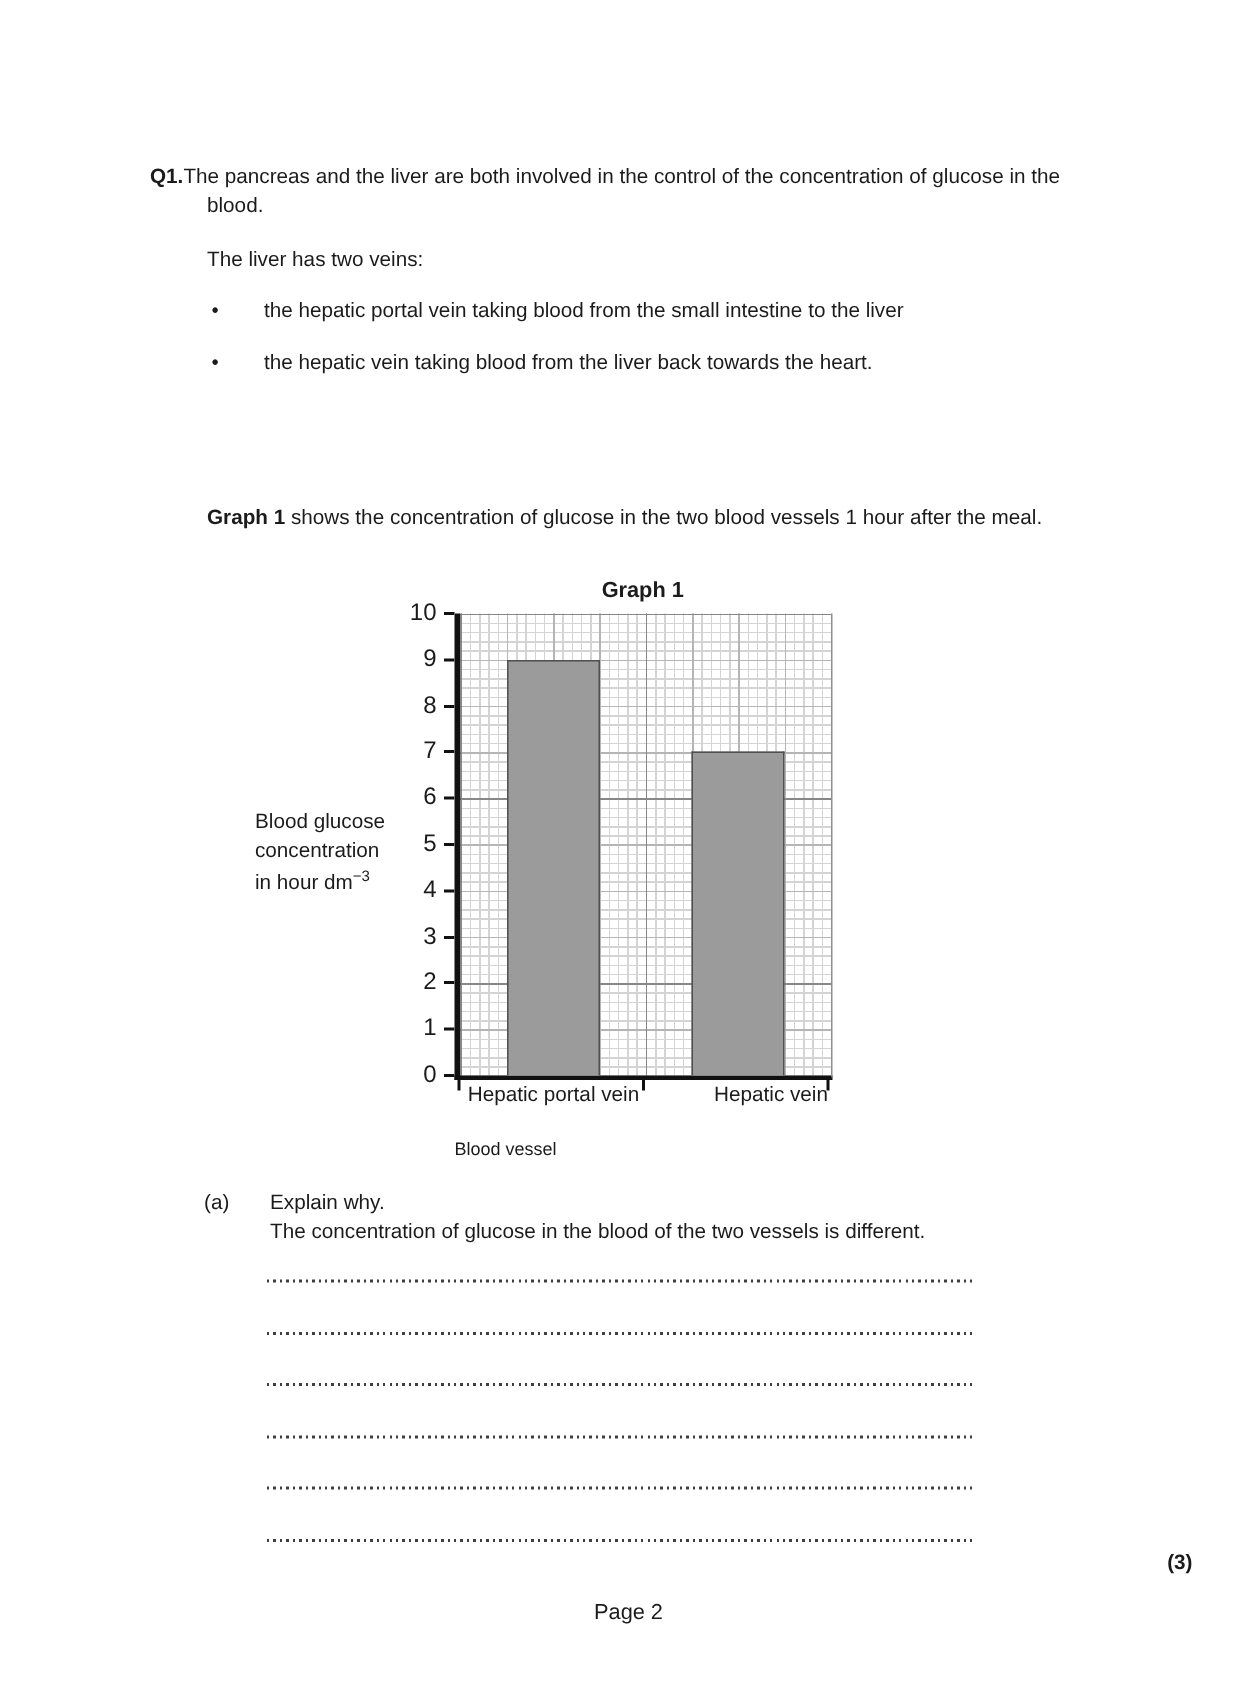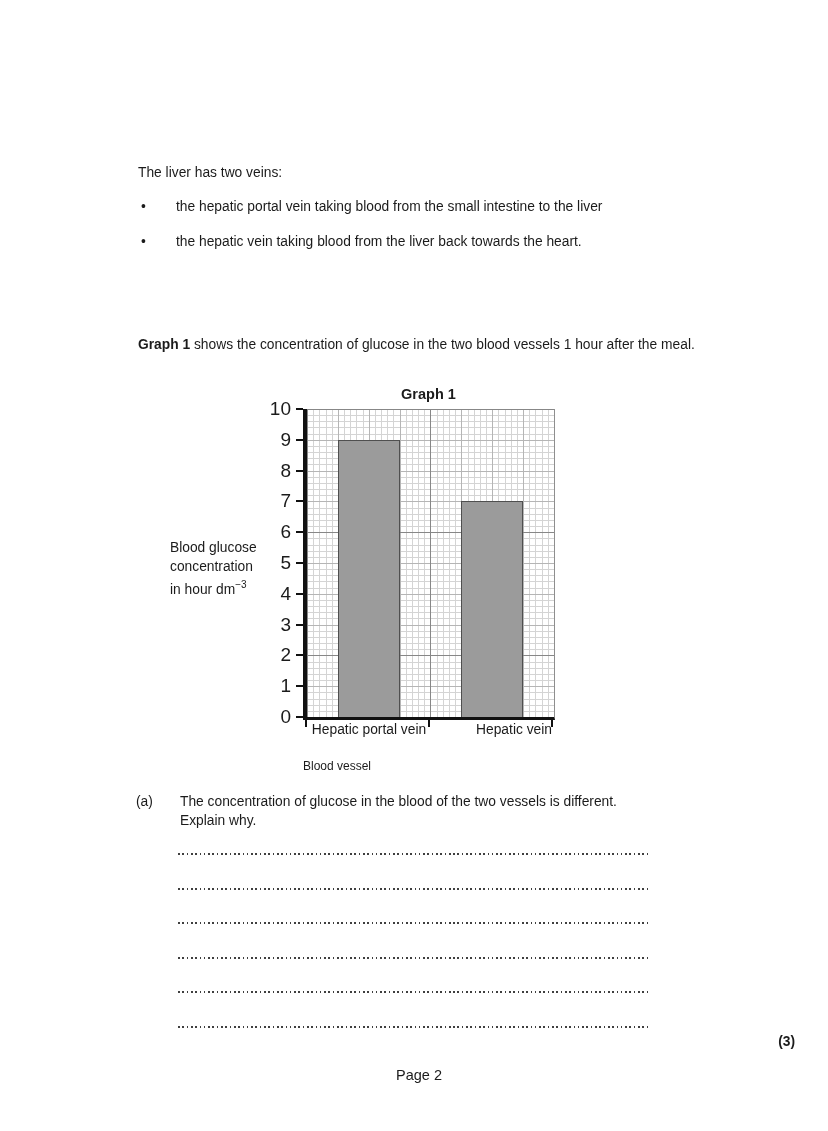--- a/index.html
+++ b/index.html
@@ -29,21 +29,21 @@
     background-image:
       repeating-linear-gradient(to right,  #878787 0 1px, transparent 1px 123.5px),
       repeating-linear-gradient(to bottom, #878787 0 1px, transparent 1px 123.2px),
       repeating-linear-gradient(to right,  #b5b5b5 0 1px, transparent 1px 30.875px),
       repeating-linear-gradient(to bottom, #b5b5b5 0 1px, transparent 1px 30.8px),
       repeating-linear-gradient(to right,  #d4d4d4 0 1px, transparent 1px 6.175px),
       repeating-linear-gradient(to bottom, #d4d4d4 0 1px, transparent 1px 6.16px);
   }
   .bar { position:absolute; bottom:0; box-sizing:border-box; }
   .yticks { left:259px; top:409px; width:44px; height:308px; }
-  .ytick-label { position:absolute; right:12px; width:30px; height:16px; line-height:16px; text-align:right; font-size:19px; }
+  .ytick-label { position:absolute; right:12px; width:30px; height:16px; line-height:16px; text-align:right; font-size:16px; }
   .ytick-mark { position:absolute; right:0; width:7px; height:2px; background:#111; }
   .xtick-mark { position:absolute; top:720px; width:2px; height:7px; background:#111; }
   .ylabel { left:170px; top:539px; width:116px; text-align:left; line-height:18.5px; }
   .ylabel sup { font-size:10px; }
   .cat-0 { left:307px; top:722px; width:124px; text-align:center; line-height:16px; }
   .cat-1 { left:428px; top:722px; width:124px; text-align:right; line-height:16px; }
   .xaxis-title { left:303px; top:757px; width:251px; text-align:left; font-size:12px; }
 
   
   .pa-label { left:136px; top:792px; }
@@ -55,20 +55,21 @@
     background-image:repeating-linear-gradient(to right, #3f3f3f 0 1.6px, transparent 1.6px 4.3px);
   }
   .marks { left:735px; top:1032px; width:60px; text-align:right; font-weight:bold; }
   .footer { left:5px; top:1066px; width:828px; text-align:center; font-size:14.5px; }
 </style>
 </head>
 <body>
 
 <div class="page">
 
+  <div class="abs q-intro"><span class="bold">Q1.</span><span>The pancreas and the liver are both involved in the control of the concentration of glucose in the blood.</span></div>
 
   <div class="abs veins-intro">The liver has two veins:</div>
 
   <div class="abs bullet-dot-1">•</div>
   <div class="abs bullet-text-1">the hepatic portal vein taking blood from the small intestine to the liver</div>
   <div class="abs bullet-dot-2">•</div>
   <div class="abs bullet-text-2">the hepatic vein taking blood from the liver back towards the heart.</div>
 
 
   <div class="abs graph-intro"><span class="bold">Graph 1</span><span> shows the concentration of glucose in the two blood vessels 1 hour after the meal.</span></div>
@@ -110,22 +111,22 @@
       <div class="bar" style="left: 30.875px; width: 61.75px; height: 277.2px; background: rgb(155, 155, 155); border-top: 1.5px solid rgb(79, 79, 79); border-right: 1.5px solid rgb(79, 79, 79); border-bottom: none; border-left: 1.5px solid rgb(79, 79, 79); border-image: initial;"></div>
       <div class="bar" style="left: 154.375px; width: 61.75px; height: 215.6px; background: rgb(155, 155, 155); border-top: 1.5px solid rgb(79, 79, 79); border-right: 1.5px solid rgb(79, 79, 79); border-bottom: none; border-left: 1.5px solid rgb(79, 79, 79); border-image: initial;"></div>
     </div>
 
   <div class="abs cat-0">Hepatic portal vein</div>
   <div class="abs cat-1">Hepatic vein</div>
   <div class="abs xaxis-title">Blood vessel</div>
 
   <div class="abs pa-label">(a)</div>
   <div class="abs pa-text">
+    <span>Explain why.</span>
     <span>The concentration of glucose in the blood of the two vessels is different.</span>
-    <span>Explain why.</span>
   </div>
 
   <div class="abs answers" id="answers">
       <div class="answer-line"></div>
       <div class="answer-line"></div>
       <div class="answer-line"></div>
       <div class="answer-line"></div>
       <div class="answer-line"></div>
       <div class="answer-line"></div>
     </div>

